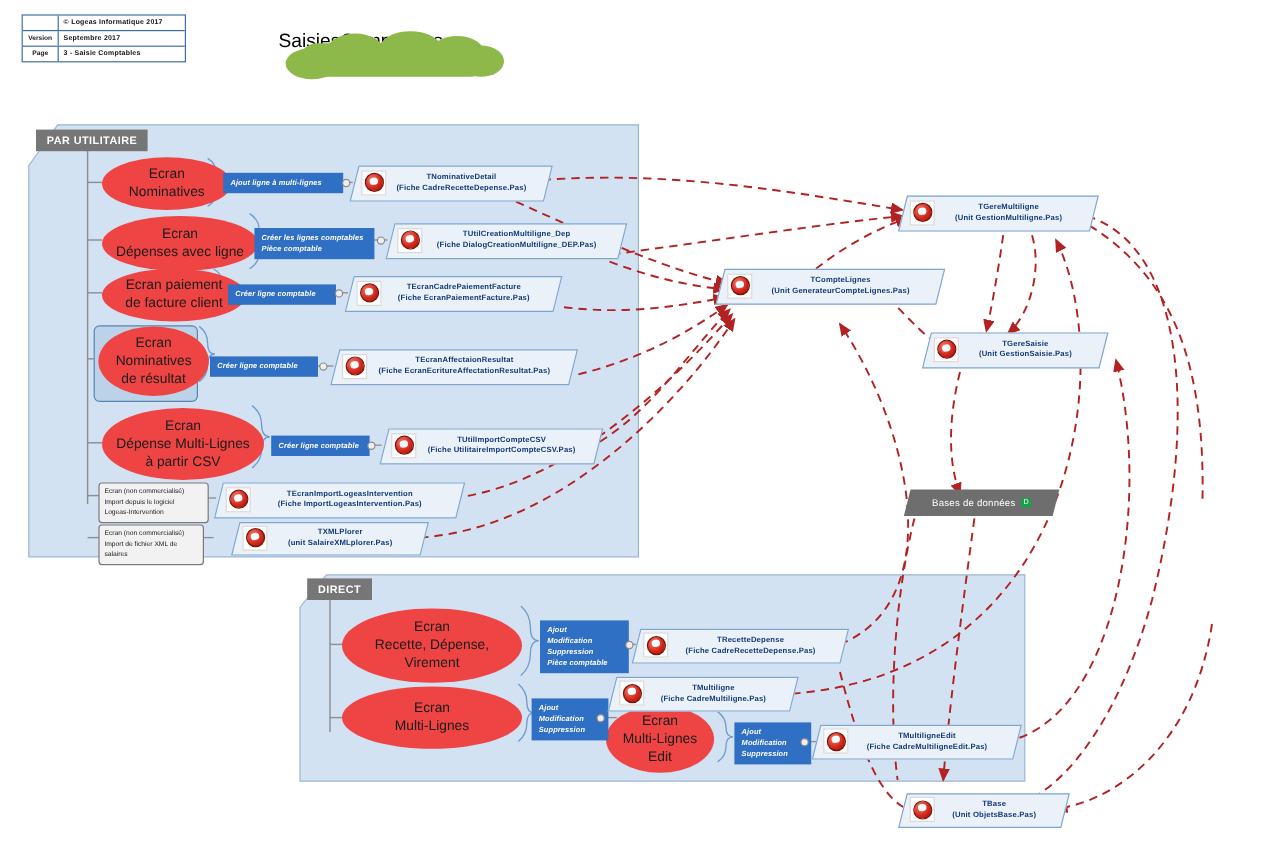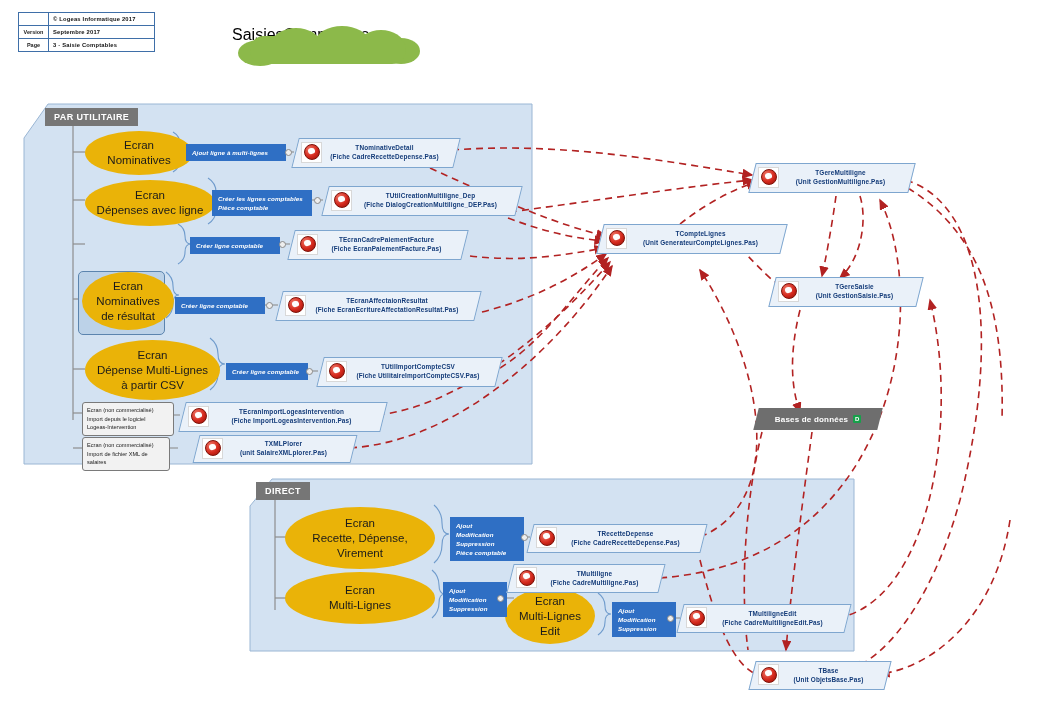--- a/index.html
+++ b/index.html
@@ -31,21 +31,21 @@
   .cloud .c6{left:150px;top:12px;width:38px;height:26px;}
   .cloud .c7;
   .cloud-txt{position:absolute;left:0;top:11px;width:190px;text-align:center;
     font-size:15px;color:#ffffff;font-weight:normal;z-index:3;letter-spacing:.2px;}
   .cloud-badge{display:inline-block;width:8px;height:8px;background:#3a6fb7;color:#fff;
     font-size:6px;line-height:8px;text-align:center;vertical-align:middle;margin-left:4px;border-radius:1px;}
   .grouplabel{position:absolute;background:#767676;color:#fff;font-size:9px;font-weight:bold;
      padding:4px 9px;letter-spacing:.4px;z-index:6;}
 
   
-  .ell{position:absolute;background:#eab308;border-radius:50%;display:flex;
+  .ell{position:absolute;background:#ef4444;border-radius:50%;display:flex;
      align-items:center;justify-content:center;text-align:center;
      color:#1a1a1a;font-size:11.5px;line-height:15px;z-index:4;}
   .ellbox{position:absolute;background:#bcd2e8;border:1px solid #5b84ae;border-radius:5px;z-index:3;}
   .handcur{position:absolute;width:7px;height:9px;background:#ffffff;border-radius:1px;opacity:.9;}
 
   
   .act{position:absolute;background:#2f6fc4;color:#fff;font-style:italic;font-weight:bold;
      font-size:6.2px;line-height:9px;padding:4px 6px;z-index:5;letter-spacing:.1px;}
 
   
@@ -66,21 +66,21 @@
 
   
   .note{position:absolute;background:#f2f2f2;border:1px solid #7a7a7a;border-radius:3px;
      font-size:5.6px;line-height:8.5px;color:#1a1a1a;padding:3px 4px;z-index:5;}
 
   
   .dbnode{position:absolute;z-index:6;}
   .dbnode .para{position:absolute;left:0;top:0;width:100%;height:100%;background:#6e6e6e;
      transform:skewX(-14deg);}
   .dbnode .lbl{position:relative;display:flex;align-items:center;justify-content:center;
-     height:100%;color:#fff;font-size:8px;font-weight:bold;letter-spacing:.2px;}
+     height:100%;color:#fff;font-size:8px;font-weight:normal;letter-spacing:.2px;}
   .dbbadge{display:inline-block;width:8px;height:8px;background:#17a04a;color:#fff;font-size:6px;
      line-height:8px;text-align:center;margin-left:5px;border-radius:1px;}
 
   
   .dot{position:absolute;width:5px;height:5px;border:1px solid #8a8a8a;border-radius:50%;
      background:#eee;z-index:6;}
   svg.wires{position:absolute;left:0;top:0;width:1060px;height:718px;pointer-events:none;}
 </style>
 </head>
 <body>
@@ -112,21 +112,21 @@
     <div class="cloud-txt">
       <span>SaisiesComptables</span><span class="cloud-badge">W</span>
     </div>
   </div>
 
   <svg class="wires">
     <polygon points="48,104 532,104 532,464 24,464 24,138" fill="#d3e2f2" stroke="#9ab6d4" stroke-width="1"></polygon>
     <polygon points="272,479 854,479 854,651 250,651 250,506" fill="#d3e2f2" stroke="#9ab6d4" stroke-width="1"></polygon>
   </svg>
 
-  <div class="grouplabel" style="left:45px;top:108px;">PAR UTILITAIRE</div>
+  <div class="grouplabel" style="left:30px;top:108px;">PAR UTILITAIRE</div>
   <div class="grouplabel" style="left:256px;top:482px;">DIRECT</div>
 
   <svg class="wires">
     <defs>
       <marker id="ar" markerWidth="7" markerHeight="7" refX="6" refY="3" orient="auto">
         <path d="M0,0 L7,3 L0,6 z" fill="#b22222"></path>
       </marker>
     </defs>
     <g fill="none" stroke="#b22222" stroke-width="1.6" stroke-dasharray="7,5" marker-end="url(#ar)">
 
@@ -220,20 +220,23 @@
 
   <div class="ell" style="left:85px;top:131px;width:108px;height:44px;">
     <span><span>Ecran</span><br><span>Nominatives</span></span>
   </div>
   <div class="handcur" style="left:160px;top:148px;"></div>
 
   <div class="ell" style="left:85px;top:180px;width:130px;height:46px;">
     <span><span>Ecran</span><br><span>Dépenses avec ligne</span></span>
   </div>
 
+  <div class="ell" style="left:85px;top:224px;width:120px;height:44px;">
+    <span><span>Ecran paiement</span><br><span>de facture client</span></span>
+  </div>
 
   <div class="ellbox" style="left:78px;top:271px;width:85px;height:62px;"></div>
   <div class="ell" style="left:82px;top:272px;width:92px;height:58px;">
     <span><span>Ecran</span><br><span>Nominatives</span><br><span>de résultat</span></span>
   </div>
 
   <div class="ell" style="left:85px;top:340px;width:135px;height:60px;">
     <span><span>Ecran</span><br><span>Dépense Multi-Lignes</span><br><span>à partir CSV</span></span>
   </div>
 

